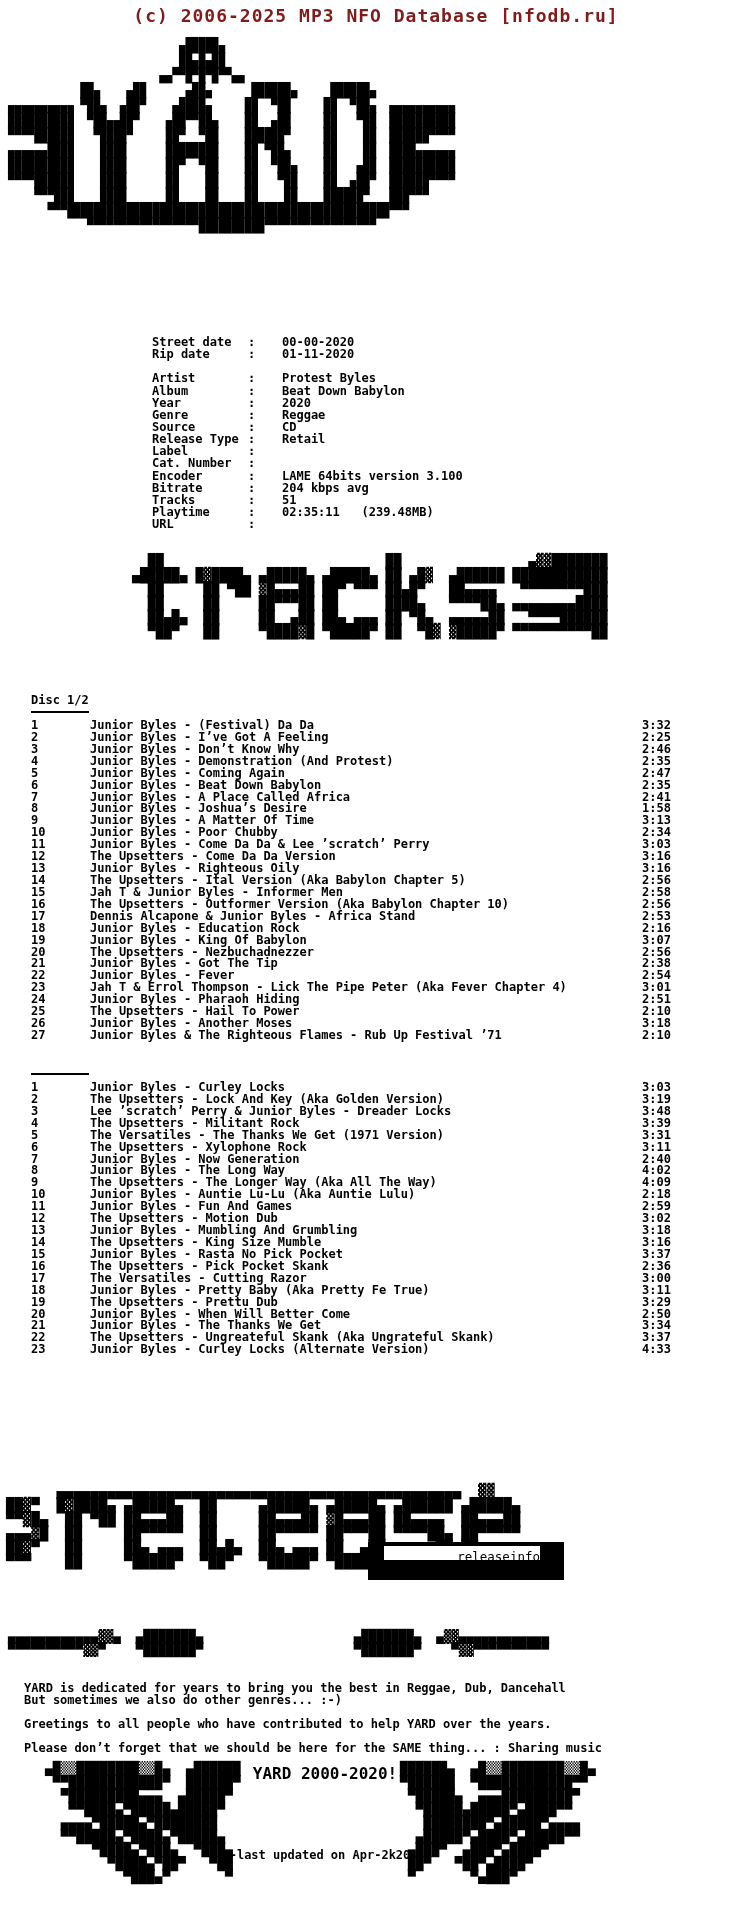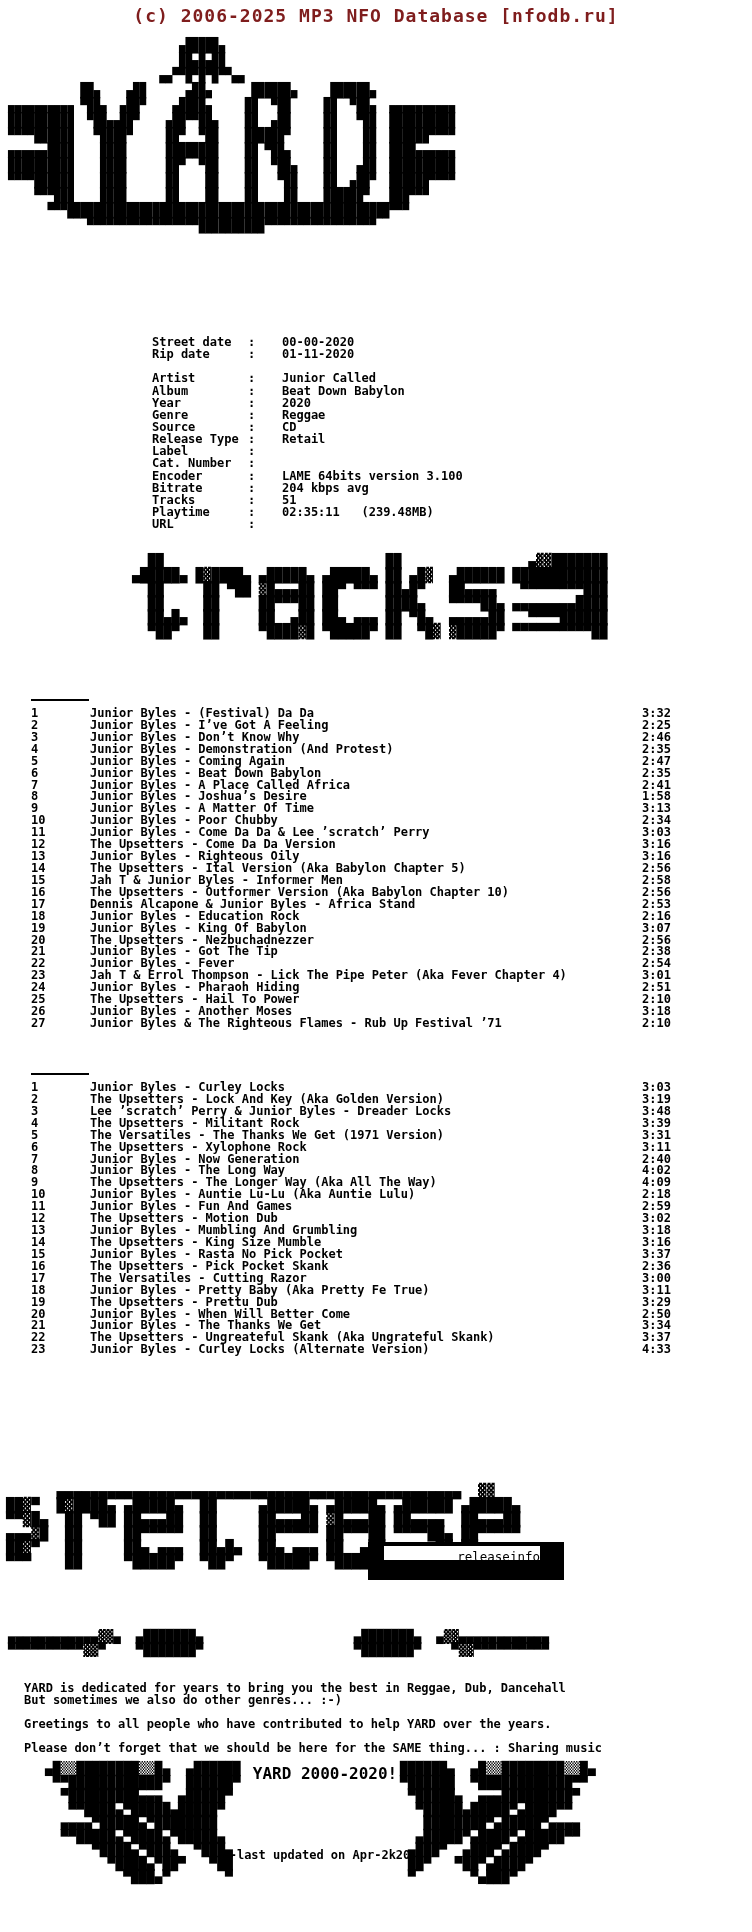--- a/index.html
+++ b/index.html
@@ -68,21 +68,21 @@
 ██████████    ████      ██▀  ▀██    ██  ▀██▄    ██   ▄██  ██████████
 ▀▀▀▀██████    ████      ██    ██    ██   ▀██    ██  ▄██▀  ██████▀▀▀▀
     ▀▀▀███    ████      ██    ██    ██    ██    ██████▀   ███▀▀▀    
       ▀▀▀█████████████████████████████████████████████████▀▀▀       
             ▀▀▀▀▀▀▀▀▀▀▀▀▀▀▀▀▀██████████▀▀▀▀▀▀▀▀▀▀▀▀▀▀▀▀▀           </pre>
 
   <div class="abs info">
       <div class="info-row"><span class="info-label">Street date</span><span class="info-colon">:</span><span class="info-value">00-00-2020</span></div>
       <div class="info-row"><span class="info-label">Rip date</span><span class="info-colon">:</span><span class="info-value">01-11-2020</span></div>
       <div class="info-gap"></div>
-      <div class="info-row"><span class="info-label">Artist</span><span class="info-colon">:</span><span class="info-value">Junior Called</span></div>
+      <div class="info-row"><span class="info-label">Artist</span><span class="info-colon">:</span><span class="info-value">Protest Byles</span></div>
       <div class="info-row"><span class="info-label">Album</span><span class="info-colon">:</span><span class="info-value">Beat Down Babylon</span></div>
       <div class="info-row"><span class="info-label">Year</span><span class="info-colon">:</span><span class="info-value">2020</span></div>
       <div class="info-row"><span class="info-label">Genre</span><span class="info-colon">:</span><span class="info-value">Reggae</span></div>
       <div class="info-row"><span class="info-label">Source</span><span class="info-colon">:</span><span class="info-value">CD</span></div>
       <div class="info-row"><span class="info-label">Release Type</span><span class="info-colon">:</span><span class="info-value">Retail</span></div>
       <div class="info-row"><span class="info-label">Label</span><span class="info-colon">:</span><span class="info-value"></span></div>
       <div class="info-row"><span class="info-label">Cat. Number</span><span class="info-colon">:</span><span class="info-value"></span></div>
       <div class="info-row"><span class="info-label">Encoder</span><span class="info-colon">:</span><span class="info-value">LAME 64bits version 3.100</span></div>
       <div class="info-row"><span class="info-label">Bitrate</span><span class="info-colon">:</span><span class="info-value">204 kbps avg</span></div>
       <div class="info-row"><span class="info-label">Tracks</span><span class="info-colon">:</span><span class="info-value">51</span></div>
@@ -91,20 +91,21 @@
     </div>
 
   <pre class="abs art" id="tracks-art">  ██                            ██                ▄▓▓███████
 ▄█████▄ █▓████▄ ▄█████▄ ▄█████▄ ██ ▄█▓  ▄██████ ████████████
   ██     ██ ▀██ ▓█▄▄▄██ ██▀ ▀▀▀ ██▄█▀   ██▄▄▄▄   ▀▀▀▀▀▀▀▀███
   ██     ██     ██▀▀▀██ ██      ████▄   ▀▀▀▀██▄ ▄▄▄▄▄▄▄▄████
   ██▄█▄  ██     ██  ▄██ ██▄ ▄▄▄ ██ ▀█▄  ▄▄▄▄▄██   ▀▀▀▀██████
   ▀██▀   ██     ▀████▓█ ▀█████▀ ██  ▀█▓ ▓█████▀ ▀▀▀▀▀▀▀▀▀▀██</pre>
 
   <div class="abs disc" id="disc1">
+    <div class="disc-title">Disc 1/2</div>
     <div class="disc-underline"></div>
     <div>
         <div class="trow">
           <span class="tnum">1</span>
           <span class="ttitle">Junior Byles - (Festival) Da Da</span>
           <span class="ttime">3:32</span>
         </div>
         <div class="trow">
           <span class="tnum">2</span>
           <span class="ttitle">Junior Byles - I’ve Got A Feeling</span>

